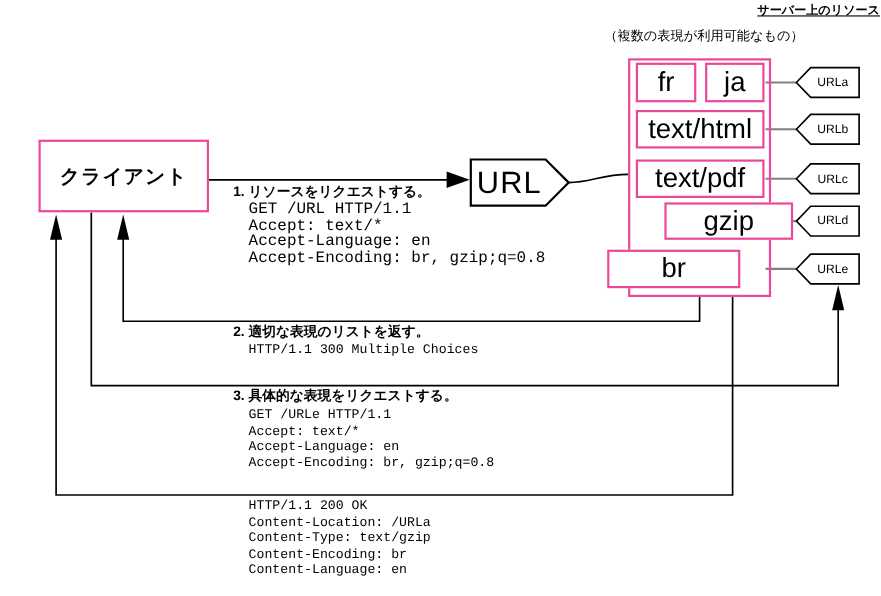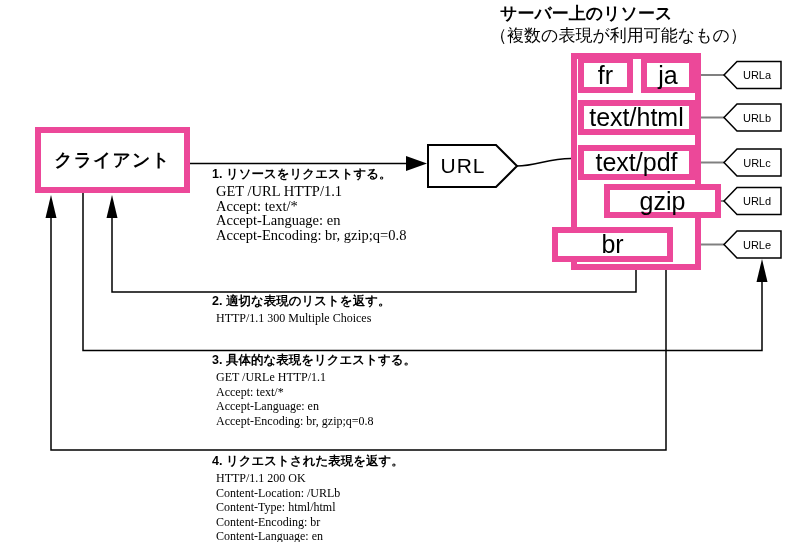--- a/index.html
+++ b/index.html
@@ -2,36 +2,36 @@
 <html><head>
 <meta charset="utf-8">
 <style>
   html,body{margin:0;padding:0;background:#ffffff;}
   #canvas{
     position:relative;width:801px;height:542px;background:#ffffff;overflow:hidden;
     font-family:"Liberation Sans","DejaVu Sans",sans-serif;color:#000;
   }
   .abs{position:absolute;}
   .wires{position:absolute;left:0;top:0;width:801px;height:542px;}
-  .box{position:absolute;box-sizing:border-box;border:6px solid #ec4899;background:#fff;
+  .box{position:absolute;box-sizing:border-box;border:2px solid #ec4899;background:#fff;
        display:flex;align-items:center;justify-content:center;}
   .client-box{left:35px;top:127px;width:155px;height:66px;}
   .client-label{font-size:18px;font-weight:bold;letter-spacing:1px;}
   .server-box{left:571px;top:53px;width:130px;height:217px;background:transparent;}
   .res-label{font-size:25px;line-height:1;}
-  .title{left:500px;top:2px;width:300px;text-align:left;font-size:17px;font-weight:bold;}
-  .subtitle{left:490px;top:24px;width:300px;font-size:17px;}
+  .title{left:500px;top:2px;width:300px;text-align:right;font-size:11px;font-weight:bold;text-decoration:underline;}
+  .subtitle{left:490px;top:24px;width:300px;text-align:center;font-size:12px;}
   .url-label{left:428px;top:145px;width:70px;height:42px;display:flex;align-items:center;
-             justify-content:center;font-size:21px;letter-spacing:1px;}
+             justify-content:center;font-size:28px;letter-spacing:1px;}
   .tag-label{position:absolute;left:733px;width:48px;height:16px;text-align:center;
              font-size:11px;line-height:16px;}
   .step{position:absolute;left:212px;}
   .step-heading{font-size:12.5px;font-weight:bold;line-height:16px;margin:0 0 2px 0;white-space:nowrap;}
-  .mono{font-family:Liberation Serif, serif;line-height:14.5px;
-        white-space:pre;margin-left:4px;}
+  .mono{font-family:Liberation Mono, monospace;line-height:14.5px;
+        white-space:pre;margin-left:14px;}
   .mono-lg{font-size:14.5px;}
   .mono-sm{font-size:12px;}
 </style>
 </head>
 <body>
 
 <div id="canvas">
 
   <svg class="wires" viewBox="0 0 801 542" xmlns="http://www.w3.org/2000/svg">
 
@@ -115,21 +115,20 @@
 
   <div class="step" style="top:352px;">
     <div class="step-heading">3. 具体的な表現をリクエストする。</div>
     <div class="mono mono-sm">GET /URLe HTTP/1.1</div>
     <div class="mono mono-sm">Accept: text/*</div>
     <div class="mono mono-sm">Accept-Language: en</div>
     <div class="mono mono-sm">Accept-Encoding: br, gzip;q=0.8</div>
   </div>
 
   <div class="step" style="top:453px;">
-    <div class="step-heading">4. リクエストされた表現を返す。</div>
     <div class="mono mono-sm">HTTP/1.1 200 OK</div>
-    <div class="mono mono-sm">Content-Location: /URLb</div>
-    <div class="mono mono-sm">Content-Type: html/html</div>
+    <div class="mono mono-sm">Content-Location: /URLa</div>
+    <div class="mono mono-sm">Content-Type: text/gzip</div>
     <div class="mono mono-sm">Content-Encoding: br</div>
     <div class="mono mono-sm">Content-Language: en</div>
   </div>
 
 </div>
 
 </body></html>

